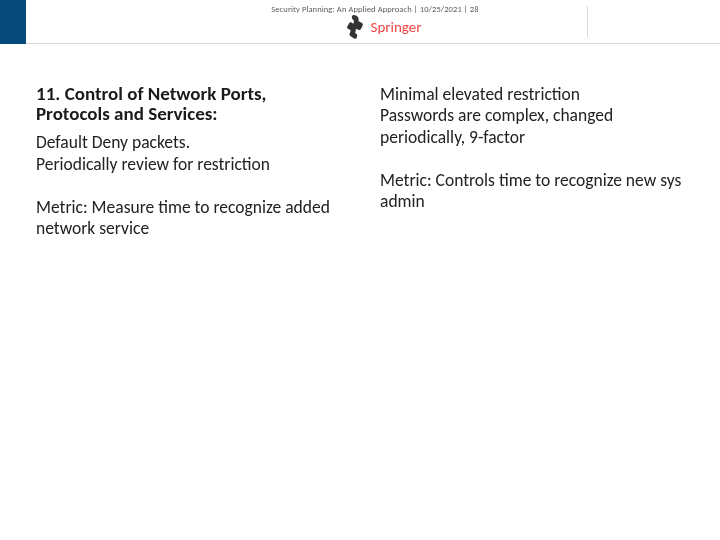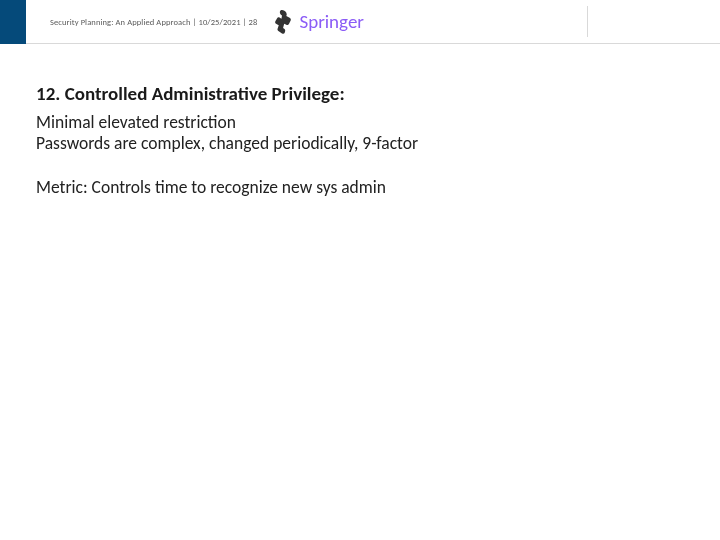--- a/index.html
+++ b/index.html
@@ -5,21 +5,22 @@
   * { margin: 0; padding: 0; box-sizing: border-box; }
   html, body { width: 720px; height: 540px; font-family: Calibri, "Segoe UI", Arial, sans-serif; background: #fff; color: #222; }
   .slide { position: relative; width: 720px; height: 540px; }
   .header {
     position: relative;
     height: 44px;
     border-bottom: 1px solid #d9d9d9;
     padding: 0 20px 0 50px;
     display: flex;
     align-items: center;
-    justify-content: flex-start;
+    justify-content: center;
+    flex-direction: column;
   }
   .blue-tab {
     position: absolute;
     left: 0; top: 0;
     width: 26px; height: 44px;
     background: #054a7a;
   }
   .breadcrumb {
     font-size: 8.5px;
     color: #5a5a5a;
@@ -33,22 +34,22 @@
   }
   .brand .sep {
     position: absolute;
     right: 132px;
     top: 6px;
     bottom: 6px;
     width: 1px;
     background: #d9d9d9;
   }
   .brand-name {
-    font-size: 19px;
-    color: #8b5cf6;
+    font-size: 15px;
+    color: #ef4444;
   }
   .horse {
     width: 22px; height: 26px;
   }
   .title {
     text-align: center;
     font-size: 33px;
     font-weight: 700;
     color: #1a1a1a;
     margin-top: 36px;
@@ -88,23 +89,31 @@
       <svg class="horse" viewBox="0 0 40 48">
         <path d="M20 2c3 0 6 2 8 5 1 2 1 4 0 6l6 3c2 1 3 3 2 5l-3 6c-1 2-3 3-5 2l-4-2-2 8c2 1 4 2 4 5l-1 4c-1 2-3 2-5 1l-6-4c-2-1-3-3-2-5l2-6-5-3c-2-1-2-3-1-5l3-5c1-2 3-2 5-1l3 2 1-6c-2-1-4-3-4-6 0-3 2-4 4-4z" fill="#333"></path>
       </svg>
       <span class="brand-name">Springer</span>
     </div>
   </div>
 
 
   <div class="cols">
 
+    <div class="col">
+      <div class="item-title">11. Control of Network Ports, Protocols and Services:</div>
+      <div class="body">
+        <div class="para">Default Deny packets.</div>
+        <div class="para">Periodically review for restriction</div>
+        <div class="spacer"></div>
+        <div class="para">Metric:  Measure time to recognize added network service</div>
+      </div>
+    </div>
 
     <div class="col">
-      <div class="item-title">12. Controlled Administrative Privilege:</div>
       <div class="body">
         <div class="para">Minimal elevated restriction</div>
         <div class="para">Passwords are complex, changed periodically, 9-factor</div>
         <div class="spacer"></div>
         <div class="para">Metric:  Controls time to recognize new sys admin</div>
       </div>
     </div>
 
   </div>
 

